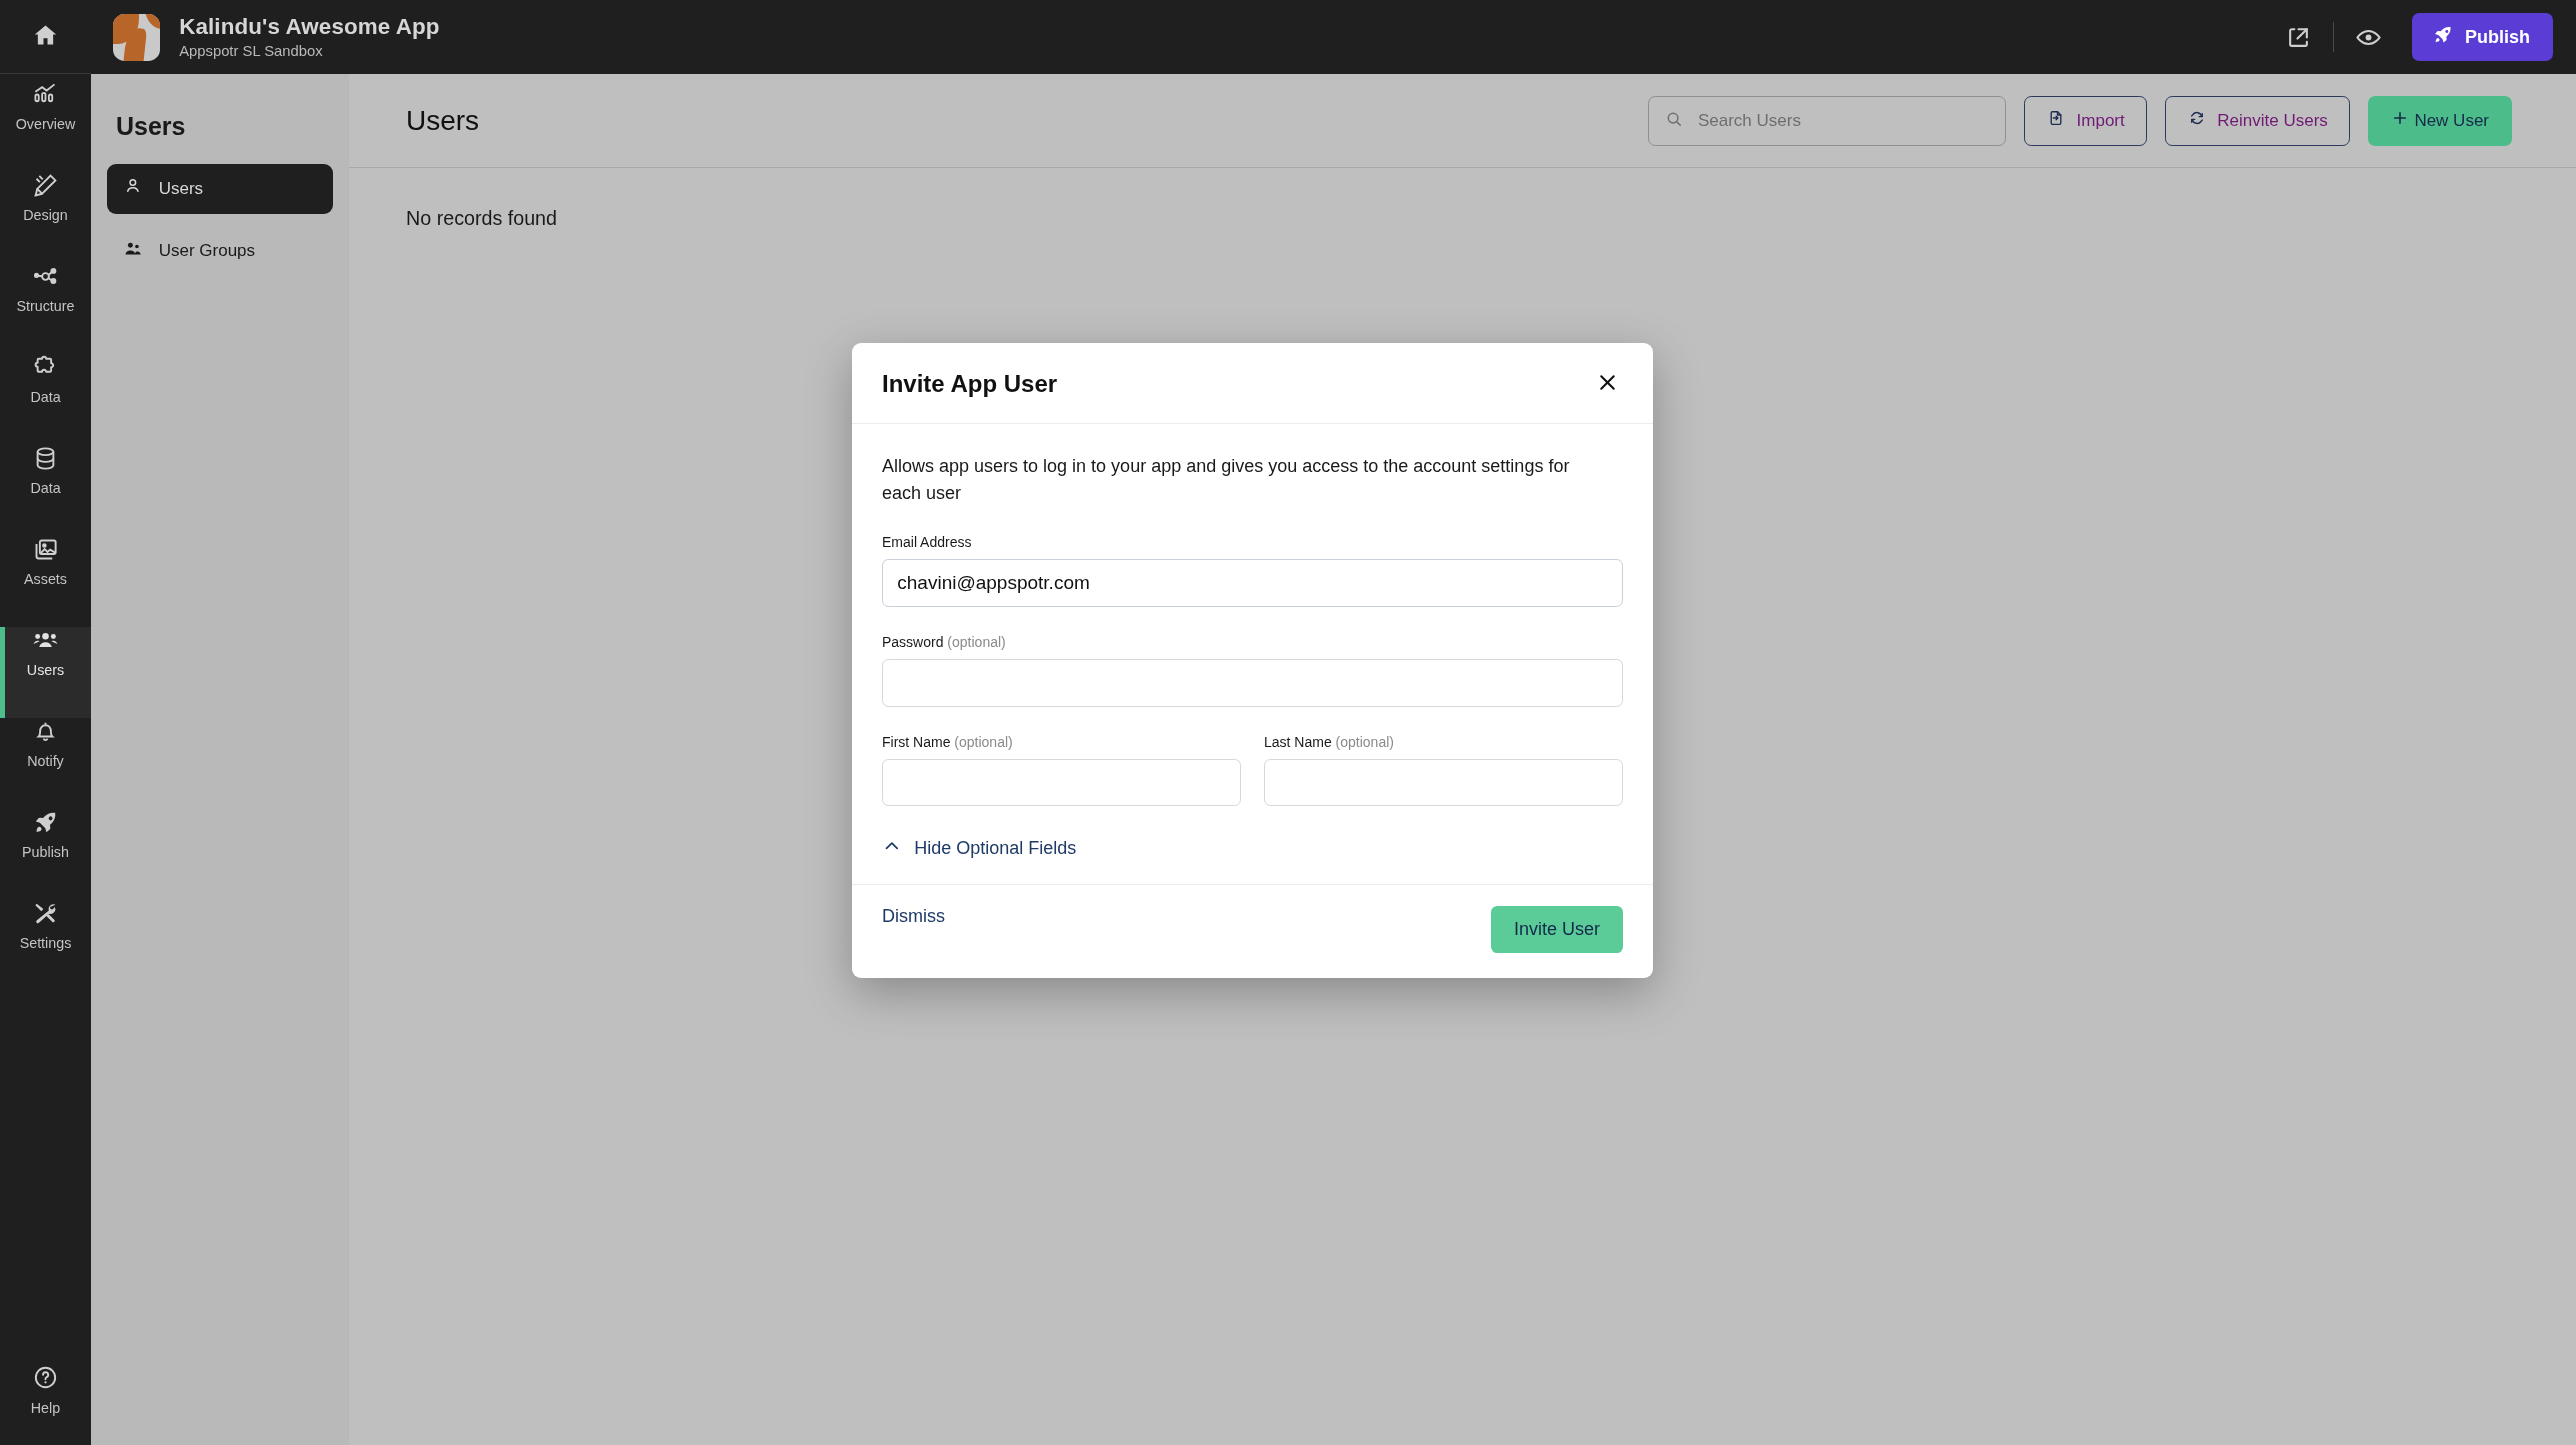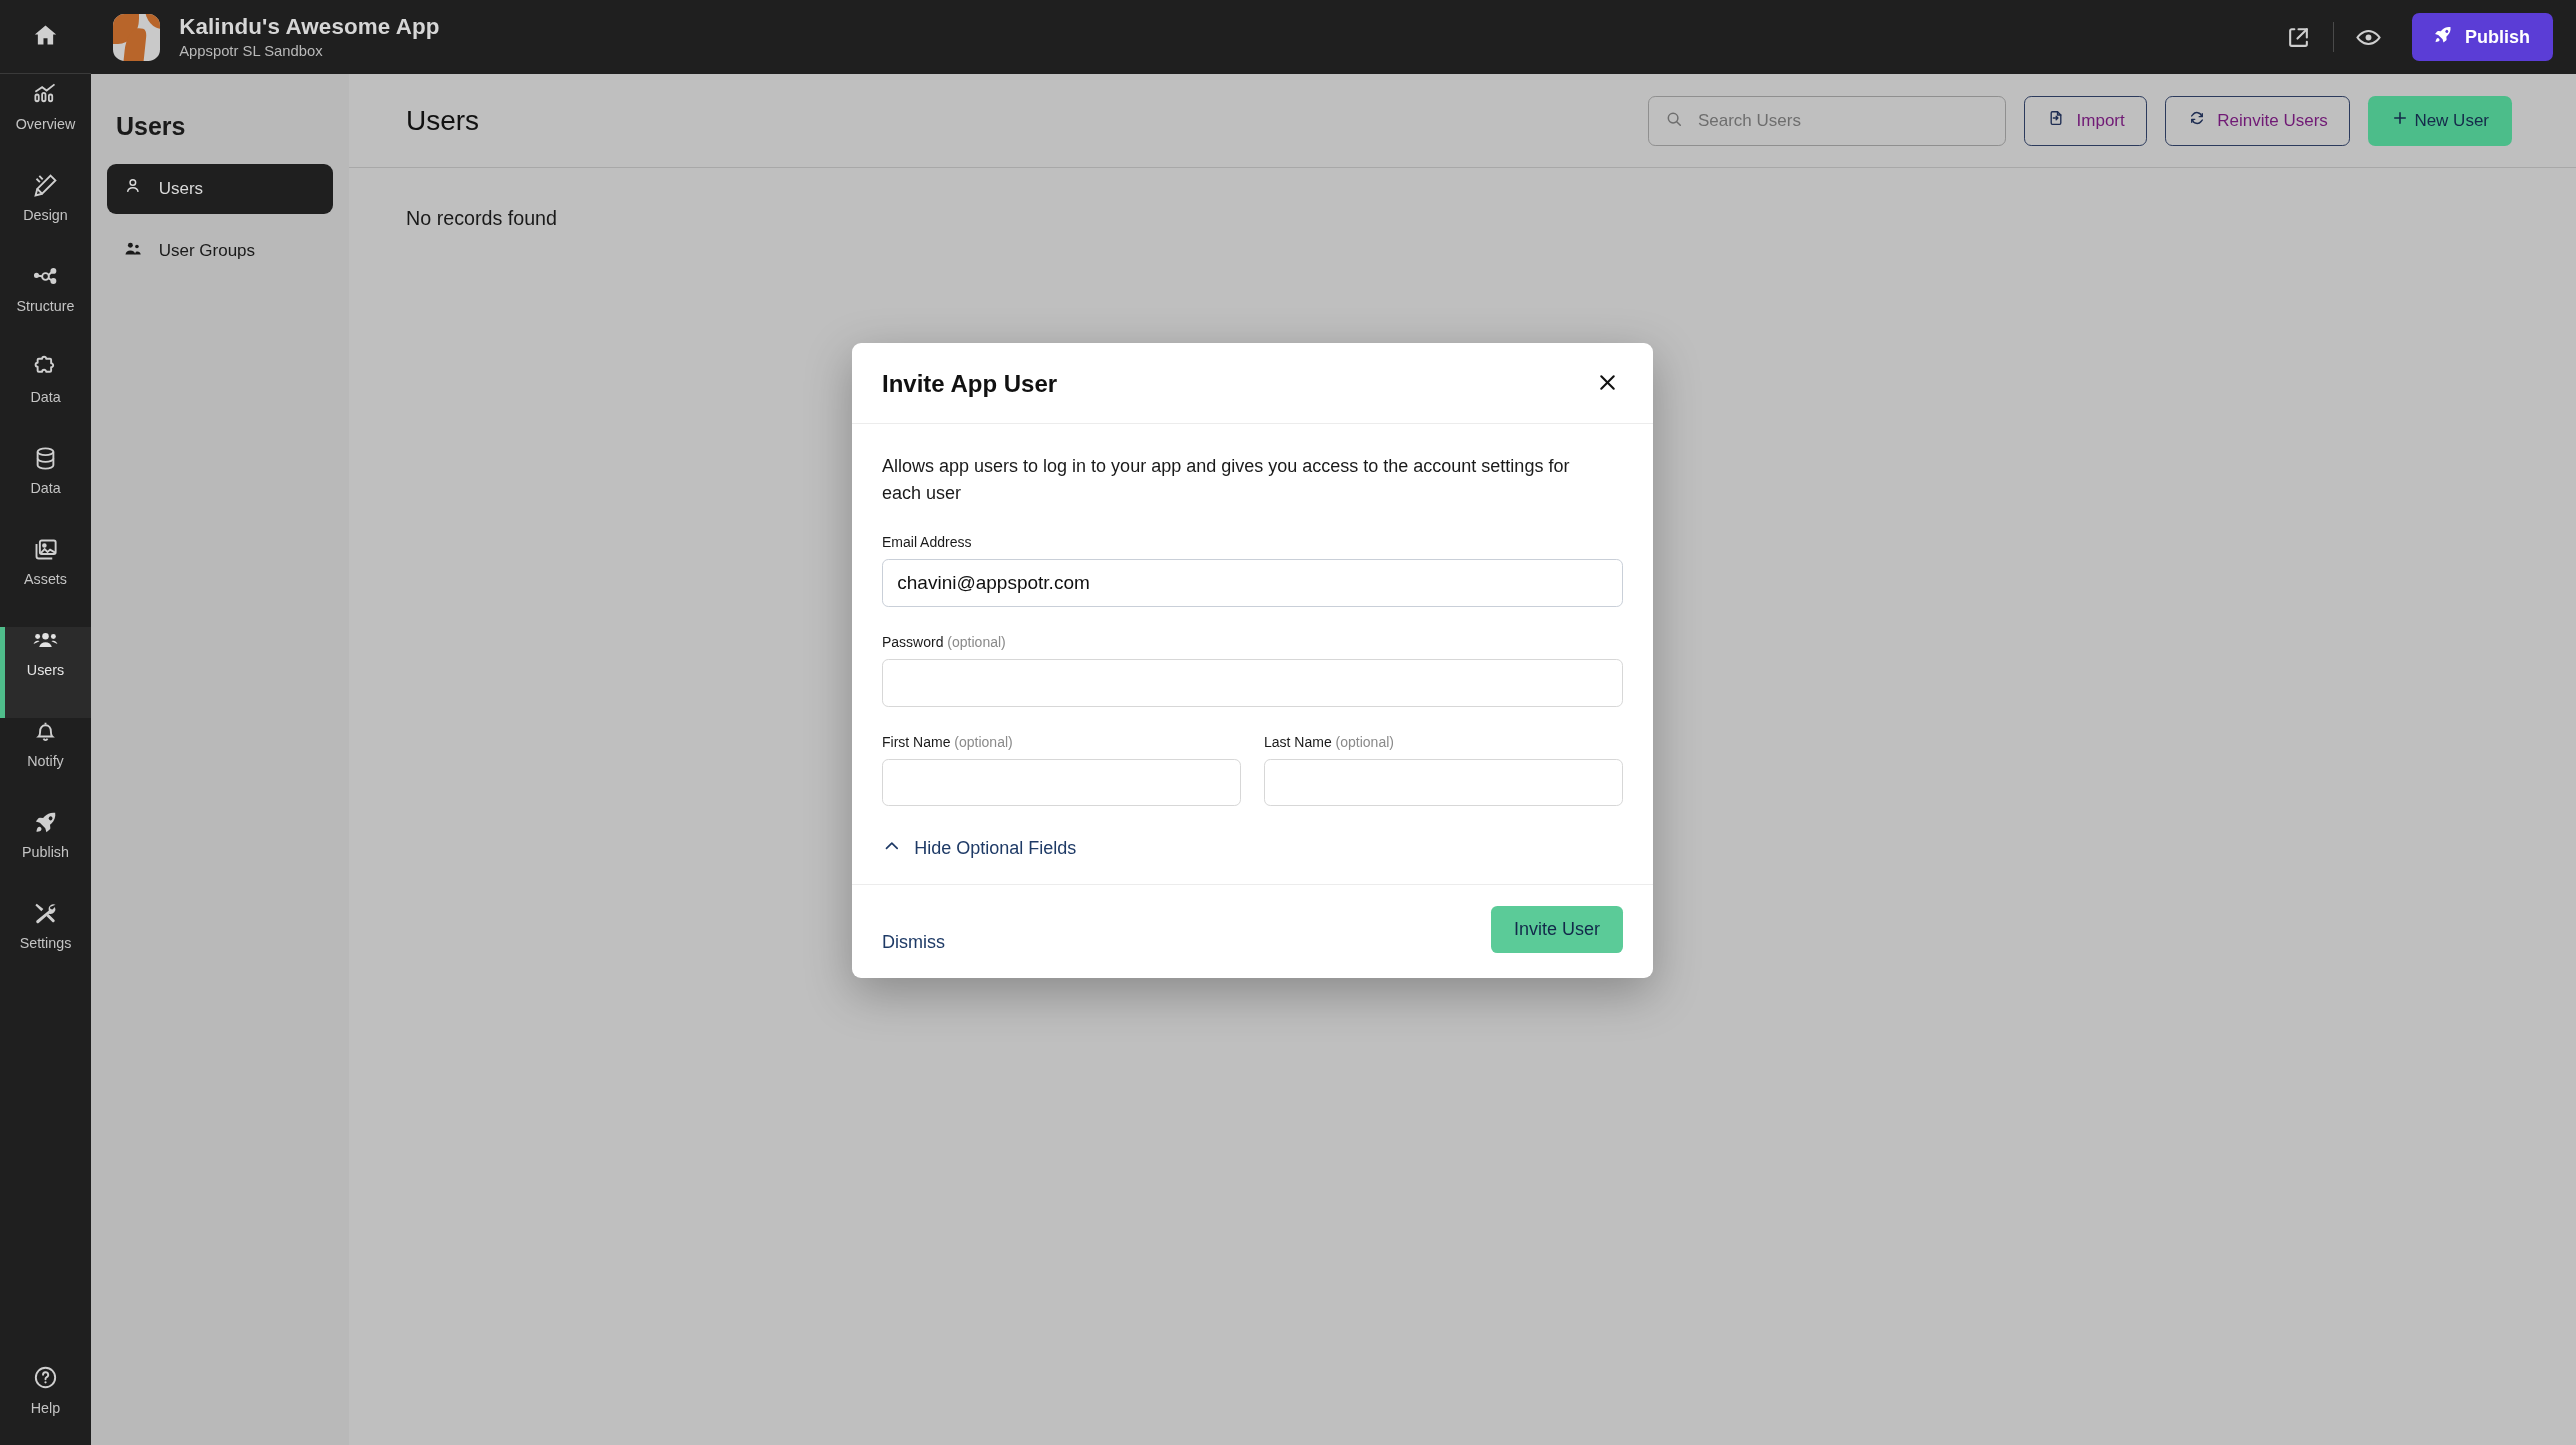--- a/index.html
+++ b/index.html
@@ -175,21 +175,21 @@
   .field-row { display: flex; gap: 23px; margin-top: 27px; }
   .field-row .field { margin-top: 0; flex: 1; }
   .field-row .field input { height: 47px; }
 
   .toggle-optional {
     display: flex; align-items: center; gap: 12.5px; margin-top: 30px;
     color: #1e3a66; font-size: 18px; cursor: pointer;
   }
 
   .modal-foot {
-    display: flex; align-items: flex-end;
+    display: flex; align-items: flex-start;
     padding: 21.5px 30px 25px 30px; border-top: 0.9px solid #ececec;
   }
   .dismiss-link { color: #1e3a66; font-size: 18px; cursor: pointer; }
   .invite-btn {
     margin-left: auto; background: #5bcb98; color: #12294a;
     border: 0; border-radius: 6.3px; height: 47px; padding: 0 23px;
     font-size: 18px; cursor: pointer; font-family: inherit;
   }
 </style>
 </head>

